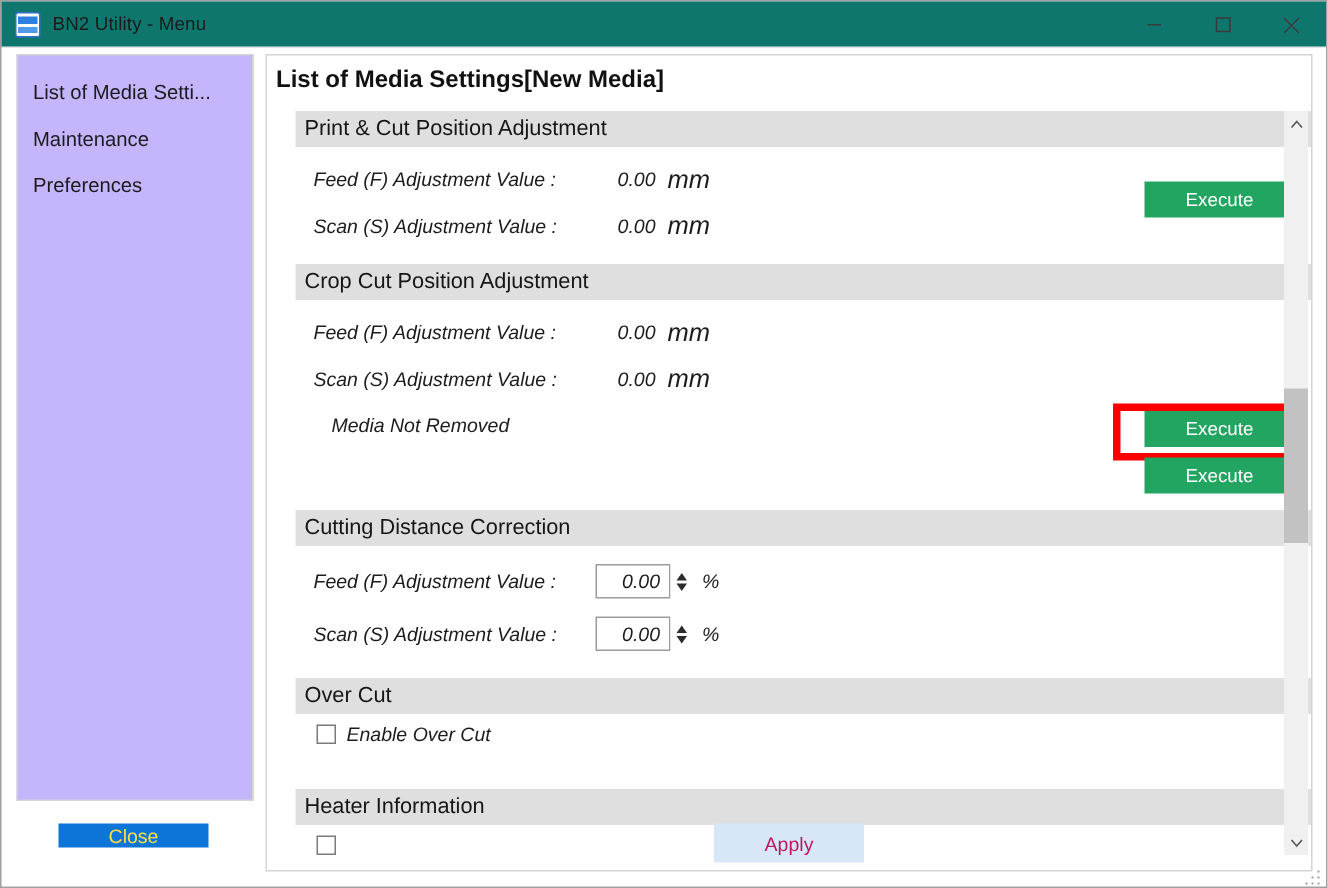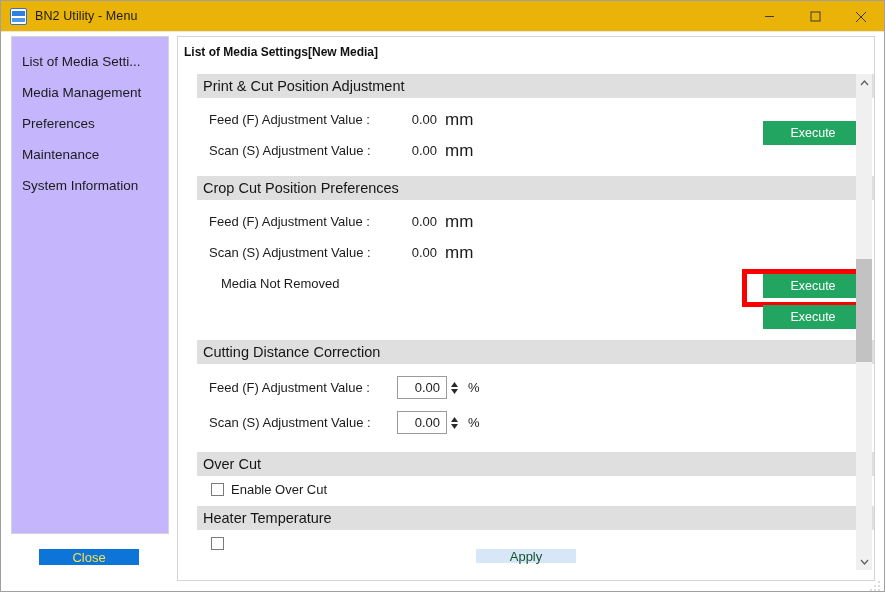--- a/index.html
+++ b/index.html
@@ -13,21 +13,21 @@
     position: absolute; left: 0; top: 0;
     width: 885px; height: 592px;
     background: #ffffff;
     border: 1px solid #a0a0a0;
   }
 
   
   .titlebar {
     position: absolute; left: 0; top: 0;
     width: 883px; height: 31px;
-    background: #eab308;
+    background: #0f766e;
     border-bottom: 1px solid #e6e6e6;
     display: flex; align-items: center;
   }
   .app-icon {
     width: 17px; height: 17px;
     margin-left: 9px; margin-right: 8px;
     background: #ffffff;
     border: 1px solid #2f6fd0;
     border-radius: 2px;
     position: relative;
@@ -77,21 +77,21 @@
 
   
   .main-panel {
     position: absolute; left: 176px; top: 35px;
     width: 698px; height: 545px;
     background: #ffffff;
     border: 1px solid #d4d4d4;
   }
   .panel-title {
     position: absolute; left: 6px; top: 8px;
-    font-size: 12px; color: #111111;
+    font-size: 16px; color: #111111;
     font-weight: 600;
   }
   .scroll-area {
     position: absolute; left: 2px; top: 37px;
     width: 694px; height: 496px;
     overflow: hidden;
     background: #ffffff;
   }
   .scroll-inner {
     position: absolute; left: 17px; top: 0;
@@ -107,20 +107,21 @@
     color: #161616;
   }
   .sec-body { position: relative; background: #ffffff; }
 
   .row {
     height: 31px;
     display: flex; align-items: center;
     padding-left: 12px;
     font-size: 13px;
     color: #1b1b1b;
+    font-style: italic;
   }
   .row .lbl { width: 186px; }
   .row .val {
     width: 42px; text-align: right;
     font-size: 13px;
   }
   .row .unit { margin-left: 8px; font-size: 17px; }
   .row.indent { padding-left: 24px; }
 
   
@@ -190,23 +191,23 @@
   .close-btn {
     position: absolute; left: 38px; top: 548px;
     width: 100px; height: 16px;
     background: #0d74d8;
     color: #fde047;
     font-size: 13px;
     display: flex; align-items: center; justify-content: center;
   }
   .apply-btn {
     position: absolute; left: 475px; top: 548px;
-    width: 100px; height: 14px;
+    width: 100px; height: 26px;
     background: #d8e7f7;
-    color: #14532d;
+    color: #be185d;
     font-size: 13px;
     display: flex; align-items: center; justify-content: center;
   }
   .grip {
     position: absolute; right: 3px; bottom: 2px;
     width: 11px; height: 11px; color: #b0b0b0;
   }
 </style>
 </head>
 <body>
@@ -234,30 +235,24 @@
           </svg>
       </div>
     </div>
   </div>
 
   <div class="sidebar">
     <div class="side-item">
       <span>List of Media Setti...</span>
     </div>
     <div class="side-item">
-      <span>Media Management</span>
+      <span>Maintenance</span>
     </div>
     <div class="side-item">
       <span>Preferences</span>
-    </div>
-    <div class="side-item">
-      <span>Maintenance</span>
-    </div>
-    <div class="side-item">
-      <span>System Information</span>
     </div>
   </div>
 
   <div class="main-panel">
     <div class="panel-title">List of Media Settings[New Media]</div>
 
     <div class="scroll-area">
       <div class="scroll-inner">
 
         <div class="sec-header">Print &amp; Cut Position Adjustment</div>
@@ -268,21 +263,21 @@
             <span class="unit">mm</span>
           </div>
           <div class="row">
             <span class="lbl">Scan (S) Adjustment Value :</span>
             <span class="val">0.00</span>
             <span class="unit">mm</span>
           </div>
           <div class="exec-btn" style="right:13px; top:17px;">Execute</div>
         </div>
 
-        <div class="sec-header">Crop Cut Position Preferences</div>
+        <div class="sec-header">Crop Cut Position Adjustment</div>
         <div class="sec-body" style="height:134px;">
           <div class="row" style="margin-top:6px;">
             <span class="lbl">Feed (F) Adjustment Value :</span>
             <span class="val">0.00</span>
             <span class="unit">mm</span>
           </div>
           <div class="row">
             <span class="lbl">Scan (S) Adjustment Value :</span>
             <span class="val">0.00</span>
             <span class="unit">mm</span>
@@ -331,28 +326,28 @@
                       <polygon points="4.5,6 1,1 8,1" fill="#2b2b2b"></polygon>
                     </svg>
                 </span>
               </span>
               <span class="spin-pct">%</span>
             </span>
           </div>
         </div>
 
         <div class="sec-header">Over Cut</div>
-        <div class="sec-body" style="height:30px;">
+        <div class="sec-body" style="height:50px;">
           <div class="row" style="height:26px; padding-left:14px;">
             <span class="cbx"></span>
             <span>Enable Over Cut</span>
           </div>
         </div>
 
-        <div class="sec-header">Heater Temperature</div>
+        <div class="sec-header">Heater Information</div>
         <div class="sec-body" style="height:30px;">
           <div class="row" style="height:26px; padding-left:14px;">
             <span class="cbx"></span>
           </div>
         </div>
 
       </div>
     </div>
 
     <div class="vsb">

